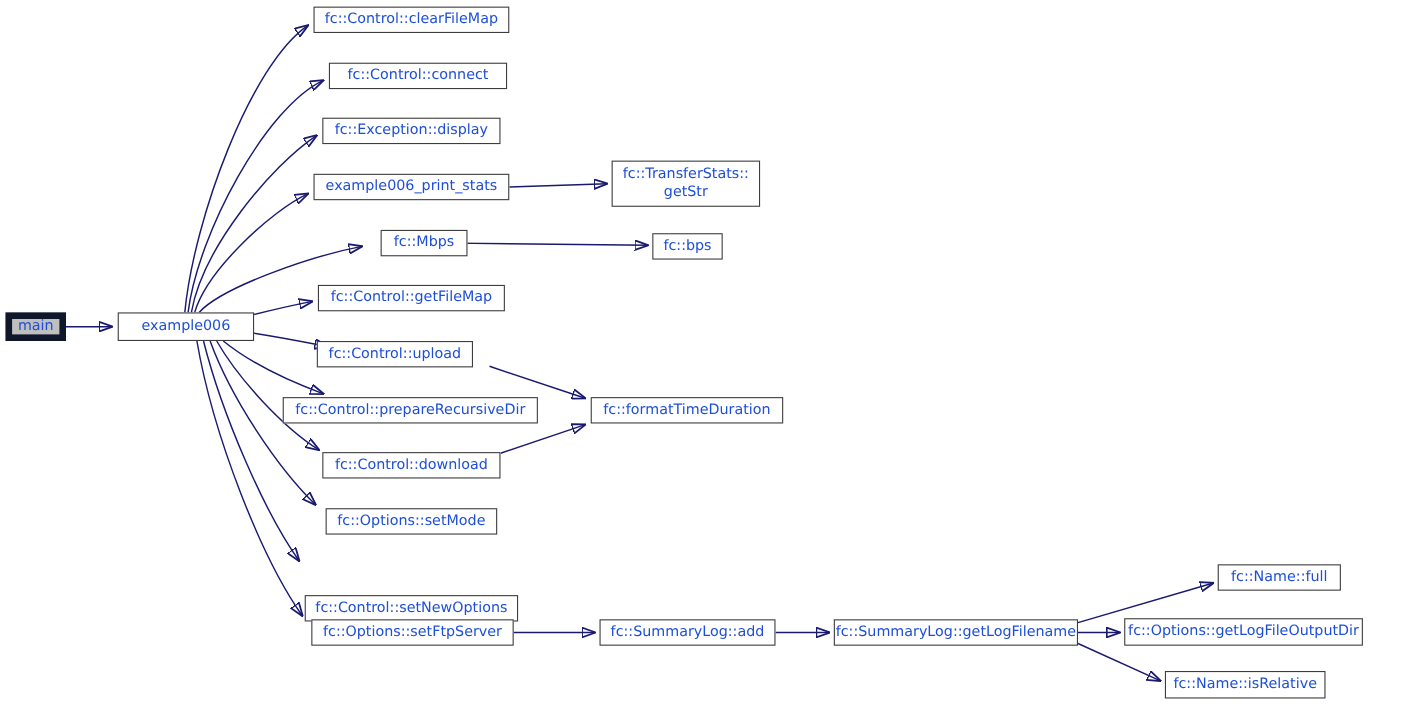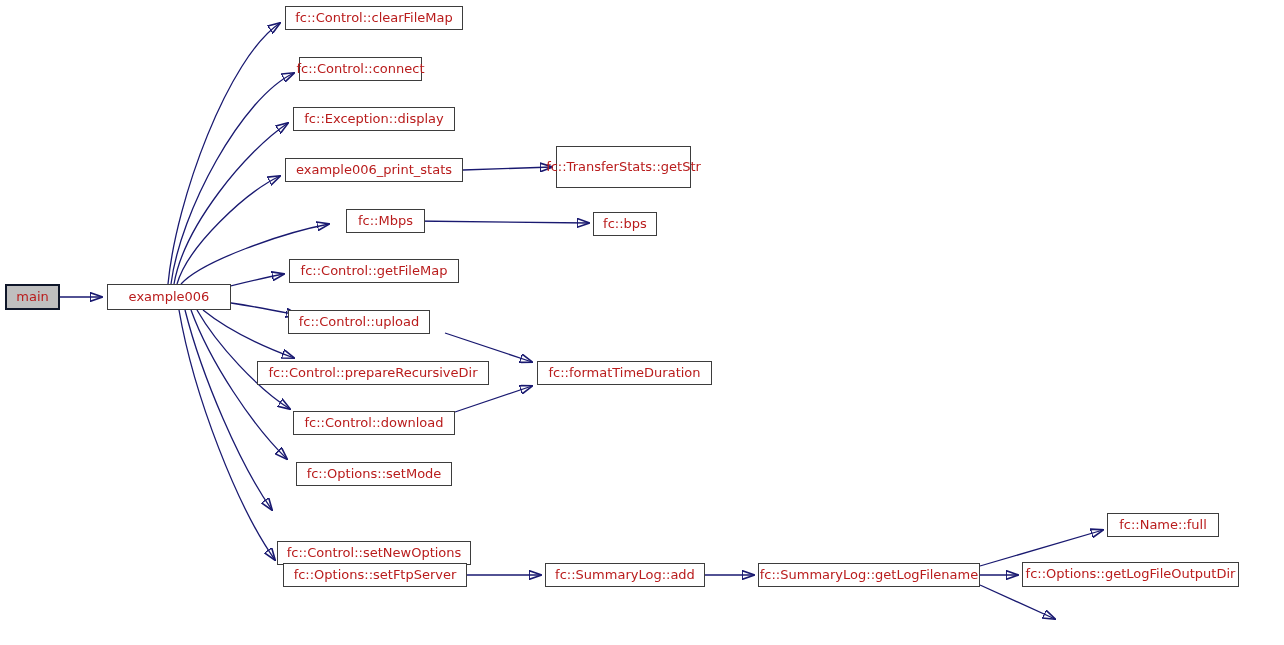--- a/index.html
+++ b/index.html
@@ -29,31 +29,31 @@
   .node {
     position: absolute;
     z-index: 1;
     box-sizing: border-box;
     background: #ffffff;
     border: 1px solid #3d3d3d;
     display: flex;
     align-items: center;
     justify-content: center;
     font-size: 13px;
-    color: #b91c1c;
+    color: #1d4ed8;
     white-space: nowrap;
     line-height: 1.25;
     cursor: pointer;
   }
   .node.root {
     background: #bfbfbf;
-    border: 2px solid #0f172a;
+    border: 6px solid #0f172a;
   }
   .node.two-line {
-    flex-direction: row;
+    flex-direction: column;
   }
 </style>
 </head>
 <body>
 
 <div class="canvas">
 
   <svg class="edges" width="1284" height="645" viewBox="0 0 1284 645">
     <defs>
       <marker id="arrow" viewBox="0 0 10 8" refX="9.5" refY="4" markerWidth="13" markerHeight="10" markerUnits="userSpaceOnUse" orient="auto">
@@ -83,21 +83,21 @@
     <path d="M 980,575 L 1018,575" marker-end="url(#arrow)"></path>
     <path d="M 980,585 L 1055,619" marker-end="url(#arrow)"></path>
   </svg>
 
   <div class="node root" style="left:5px;top:284px;width:55px;height:26px">main</div>
 
   <div class="node" style="left:107px;top:284px;width:124px;height:26px">example006</div>
 
   <div class="node" style="left:285px;top:6px;width:178px;height:24px">fc::Control::clearFileMap</div>
 
-  <div class="node" style="left:299px;top:57px;width:123px;height:24px">fc::Control::connect</div>
+  <div class="node" style="left:299px;top:57px;width:162px;height:24px">fc::Control::connect</div>
 
   <div class="node" style="left:293px;top:107px;width:162px;height:24px">fc::Exception::display</div>
 
   <div class="node" style="left:285px;top:158px;width:178px;height:24px">example006_print_stats</div>
 
   <div class="node two-line" style="left:556px;top:146px;width:135px;height:42px">
     <span>fc::TransferStats::</span>
     <span>getStr</span>
   </div>
 
@@ -122,14 +122,15 @@
   <div class="node" style="left:545px;top:563px;width:160px;height:24px">fc::SummaryLog::add</div>
 
   <div class="node" style="left:283px;top:563px;width:184px;height:24px">fc::Options::setFtpServer</div>
 
   <div class="node" style="left:758px;top:563px;width:222px;height:24px">fc::SummaryLog::getLogFilename</div>
 
   <div class="node" style="left:1107px;top:513px;width:112px;height:24px">fc::Name::full</div>
 
   <div class="node" style="left:1022px;top:562px;width:217px;height:25px">fc::Options::getLogFileOutputDir</div>
 
+  <div class="node" style="left:1059px;top:610px;width:146px;height:25px">fc::Name::isRelative</div>
 
 </div>
 
 </body></html>

